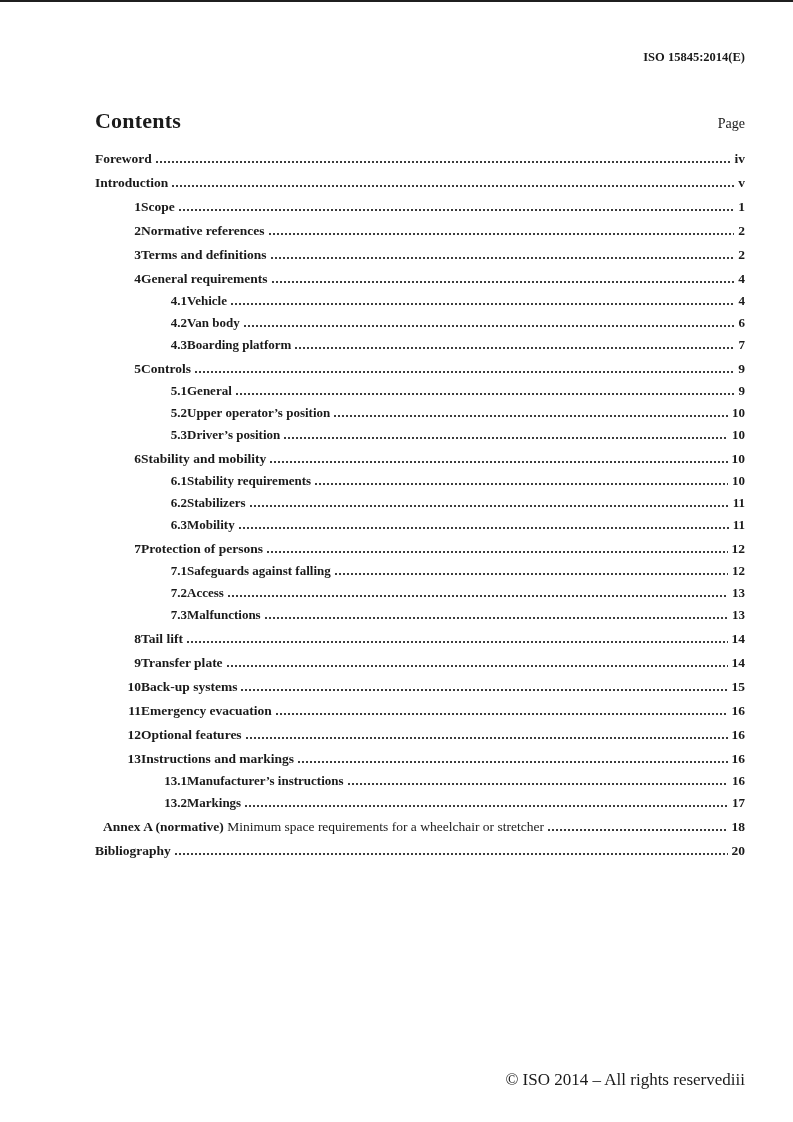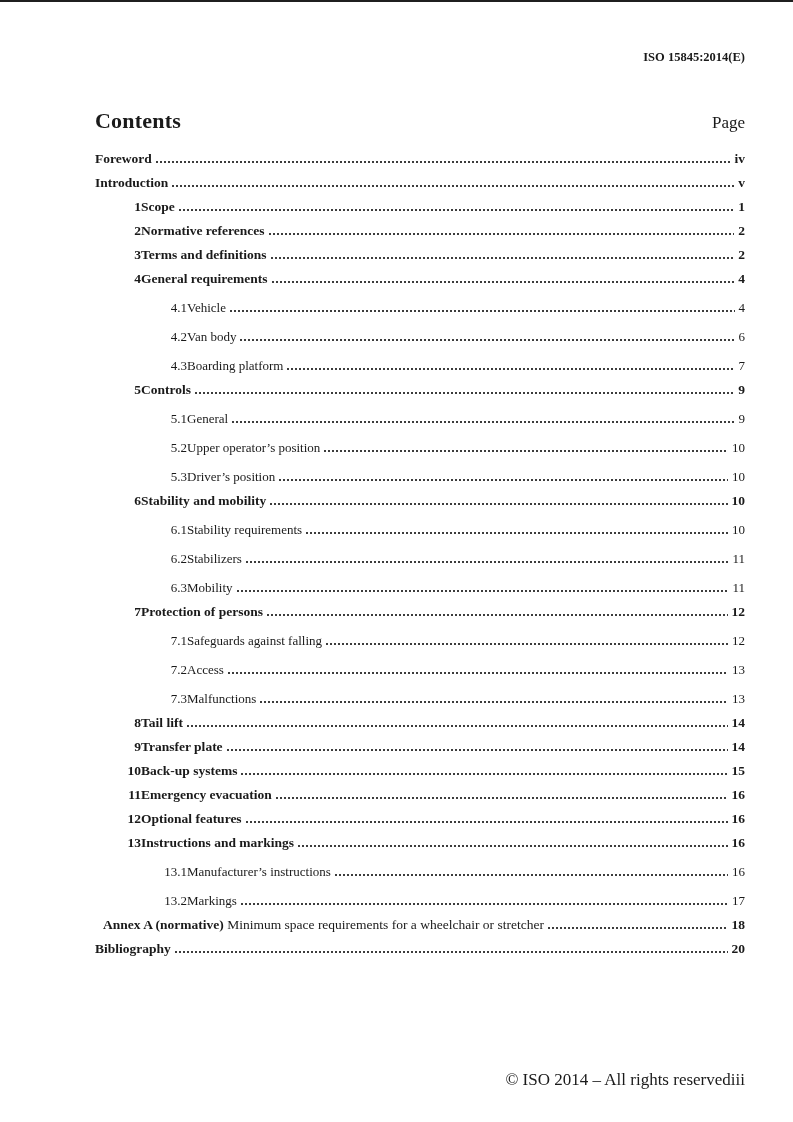--- a/index.html
+++ b/index.html
@@ -44,39 +44,39 @@
     justify-content: space-between;
     margin-bottom: 16px;
   }
   .toc-header h1 {
     margin: 0;
     font-size: 22px;
     font-weight: 700;
     letter-spacing: 0.2px;
   }
   .toc-header .page-label {
-    font-size: 17px;
+    font-size: 14px;
     font-weight: 400;
     margin-left: 8px;
   }
   .toc-row {
     display: flex;
     align-items: baseline;
     line-height: 17px;
     font-size: 13.5px;
   }
   .toc-row.lvl0 {
     margin-top: 7px;
     font-weight: 700;
   }
   .toc-row.lvl1 {
-    margin-top: 12px;
+    margin-top: 5px;
     padding-left: 46px;
     font-size: 13px;
-    font-weight: 400;
+    font-weight: 700;
   }
   .toc-num {
     flex: none;
     width: 46px;
   }
   .toc-label {
     flex: none;
     max-width: 560px;
     white-space: nowrap;
   }

